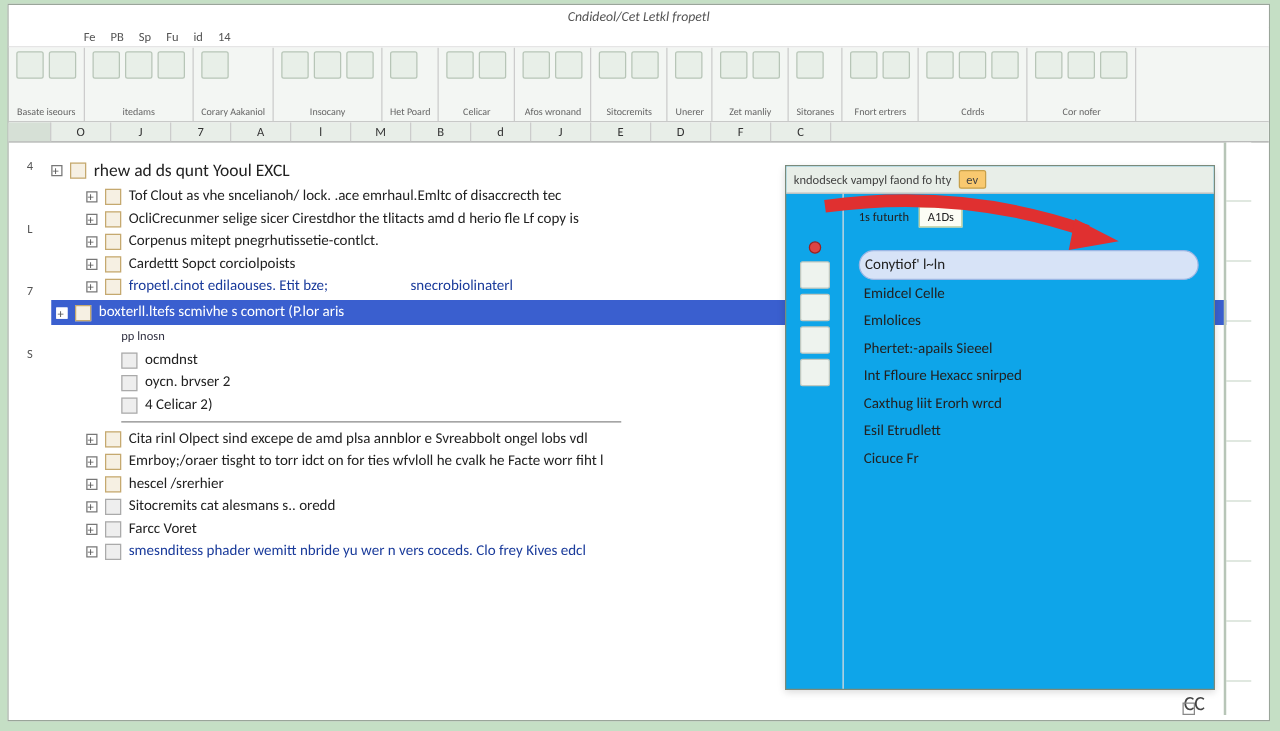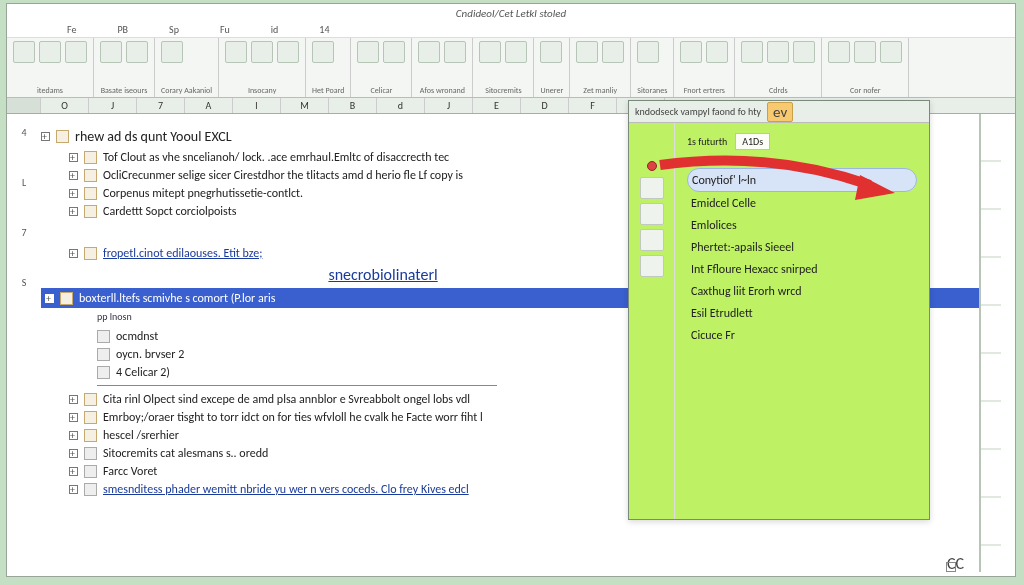--- a/index.html
+++ b/index.html
@@ -1,19 +1,19 @@
 <!DOCTYPE html>
 <html><head>
 <meta charset="utf-8">
 <style>
 *{margin:0;padding:0;box-sizing:border-box;font-family:"Segoe UI","Calibri",sans-serif}
 body{background:#c5dfc5;width:1024px;height:585px;overflow:hidden;position:relative}
 .window{position:absolute;left:6px;top:3px;right:8px;bottom:8px;background:#fff;border:1px solid #9aa59a}
 .title-bar{height:18px;background:#fff;display:flex;align-items:center;justify-content:center;font-size:11px;color:#555;font-style:italic}
-.tabs-row{height:16px;background:#fff;display:flex;gap:41px;padding-left:60px;font-size:10px;color:#555;align-items:center;border-bottom:1px solid #ddd}
+.tabs-row{height:16px;background:#fff;display:flex;gap:12px;padding-left:60px;font-size:10px;color:#555;align-items:center;border-bottom:1px solid #ddd}
 .ribbon{height:60px;background:#f3f6f3;border-bottom:1px solid #bbb;display:flex;overflow:hidden}
 .rgrp{border-right:1px solid #ccc;padding:3px 6px 2px;display:flex;flex-direction:column;justify-content:space-between}
 .rgrp-icons{display:flex;gap:4px;flex-wrap:wrap;max-width:100%}
 .ribbon-ico{width:22px;height:22px;border:1px solid #b7c5b7;background:#e8efe8;border-radius:2px}
 .rlabel{font-size:8px;color:#666;text-align:center;white-space:nowrap}
 .footbar{position:absolute;right:8px;bottom:1px;font-size:9px;color:#555;display:flex;gap:10px;align-items:center}
 .footbar .sq{width:10px;height:10px;border:1px solid #888}
 .doc-area{position:relative;height:calc(100% - 94px);background:#fff}
 .col-headers{height:16px;background:#e8eee8;display:flex;border-bottom:1px solid #aaa;font-size:10px;color:#333}
 .colh{width:48px;text-align:center;border-right:1px solid #ccc;line-height:16px}
@@ -22,75 +22,75 @@
 .row{display:flex;align-items:center;gap:6px;padding:2px 0;min-height:18px}
 .bullet-ico{width:13px;height:13px;border:1px solid #c5a96f;background:#f6f0e3;flex-shrink:0}
 .bullet-ico.sq{border-color:#aaa;background:#eee}
 .ind0{padding-left:0}
 .ind1{padding-left:28px}
 .ind2{padding-left:56px}
 .expand{width:9px;height:9px;border:1px solid #777;background:#fff;flex-shrink:0;position:relative}
 .expand::before{content:"+";position:absolute;left:0;top:-3px;font-size:10px;color:#555}
 .title-row{font-size:14px;padding-bottom:3px}
 .selected-band{background:#3a5fcf;color:#fff;padding:3px 4px;margin:2px 0 8px}
-.link{color:#1a3b9b;text-decoration:underline}
+.link{color:#1a3b9b;}
 .line-after{border-top:1px solid #888;margin:4px 0 4px 56px;width:400px}
 .num-col{position:absolute;left:0;top:28px;width:34px;font-size:10px;color:#555}
 .num-col div{height:50px;text-align:center}
 .rightline{position:absolute;right:14px;top:16px;bottom:4px;width:22px;border-left:2px solid #b7c5b7;background:repeating-linear-gradient(#fff,#fff 46px,#e0e8e0 46px,#e0e8e0 48px)}
 
-.panel-wrap{position:absolute;left:628px;top:100px;width:302px;height:420px;background:#bef264;border:1px solid #7a8a7a;box-shadow:0 2px 6px rgba(0,0,0,.15);z-index:5}
+.panel-wrap{position:absolute;left:628px;top:132px;width:344px;height:420px;background:#0ea5e9;border:1px solid #7a8a7a;box-shadow:0 2px 6px rgba(0,0,0,.15);z-index:5}
 .panel-head{height:22px;background:#e8eee8;border-bottom:1px solid #bbb;font-size:10px;color:#444;display:flex;align-items:center;padding:0 6px;gap:6px}
-.panel-head .tab{background:#f9c96f;border:1px solid #c7a04a;padding:0 5px;border-radius:2px;font-size:15px}
+.panel-head .tab{background:#f9c96f;border:1px solid #c7a04a;padding:0 5px;border-radius:2px;font-size:10px}
 .panel-body{display:flex;height:calc(100% - 22px)}
 .panel-iconcol{width:46px;border-right:1px solid #ddd;padding-top:36px}
 .panel-iconcol .pico{width:24px;height:22px;margin:4px auto;border:1px solid #c0c8c0;background:#eef3ee;border-radius:2px}
 .panel-iconcol .dot{width:10px;height:10px;border-radius:50%;background:#d44;margin:2px auto 6px;border:1px solid #922}
 .panel-menu{flex:1;padding:10px 12px;font-size:12px;color:#222;font-family:Georgia,serif}
 .menu-top{display:flex;gap:8px;align-items:center;margin-bottom:18px;font-size:10px}
 .menu-top .mlabel{border:1px solid #bc9;padding:1px 6px;background:#fcfdf5}
 .menu-item{padding:4px 4px;cursor:default}
 .menu-item.hl{background:#d7e3f7;border:1px solid #9bb6e4;border-radius:12px}
 
 .arrow{position:absolute;left:650px;top:145px;z-index:10;pointer-events:none}
 .arrow svg{width:260px;height:60px}
 </style>
 </head>
 <body>
 
 <div class="window">
 
   <div class="title-bar">
-    <span>Cndideol/Cet Letkl stoled</span>
+    <span>Cndideol/Cet Letkl fropetl</span>
   </div>
 
   <div class="tabs-row">
     <span>Fe</span>
     <span>PB</span>
     <span>Sp</span>
     <span>Fu</span>
     <span>id</span>
     <span>14</span>
   </div>
 
   <div class="ribbon" id="ribbon">
       <div class="rgrp">
         <div class="rgrp-icons">
           <div class="ribbon-ico"></div>
           <div class="ribbon-ico"></div>
+        </div>
+        <div class="rlabel">Basate iseours</div>
+      </div>
+      <div class="rgrp">
+        <div class="rgrp-icons">
+          <div class="ribbon-ico"></div>
+          <div class="ribbon-ico"></div>
           <div class="ribbon-ico"></div>
         </div>
         <div class="rlabel">itedams</div>
-      </div>
-      <div class="rgrp">
-        <div class="rgrp-icons">
-          <div class="ribbon-ico"></div>
-          <div class="ribbon-ico"></div>
-        </div>
-        <div class="rlabel">Basate iseours</div>
       </div>
       <div class="rgrp">
         <div class="rgrp-icons">
           <div class="ribbon-ico"></div>
         </div>
         <div class="rlabel">Corary Aakaniol</div>
       </div>
       <div class="rgrp">
         <div class="rgrp-icons">
           <div class="ribbon-ico"></div>
@@ -223,21 +223,21 @@
           </div>
           <div class="row ind1">
             <span class="expand"></span>
             <span class="bullet-ico"></span>
             <span>Cardettt Sopct corciolpoists</span>
           </div>
           <div class="row ind1">
             <span class="expand"></span>
             <span class="bullet-ico"></span>
             <span class="link">fropetl.cinot edilaouses.  Etit bze;</span>
-            <span class="link" style="margin-left: 60px; font-size: 16px; margin-top: 43px;">snecrobiolinaterl</span>
+            <span class="link" style="margin-left: 60px; font-size: 12px;">snecrobiolinaterl</span>
           </div>
           <div class="row ind1 selected-band">
             <span class="expand" style="border-color: rgb(255, 255, 255);"></span>
             <span class="bullet-ico"></span>
             <span>boxterll.ltefs scmivhe s comort (P.lor aris</span>
           </div>
           <div style="font-size: 10px; color: rgb(51, 51, 68); padding-left: 56px; margin-top: -6px; margin-bottom: 4px;">pp lnosn</div>
           <div class="row ind2">
             <span class="bullet-ico sq"></span>
             <span>ocmdnst</span>

